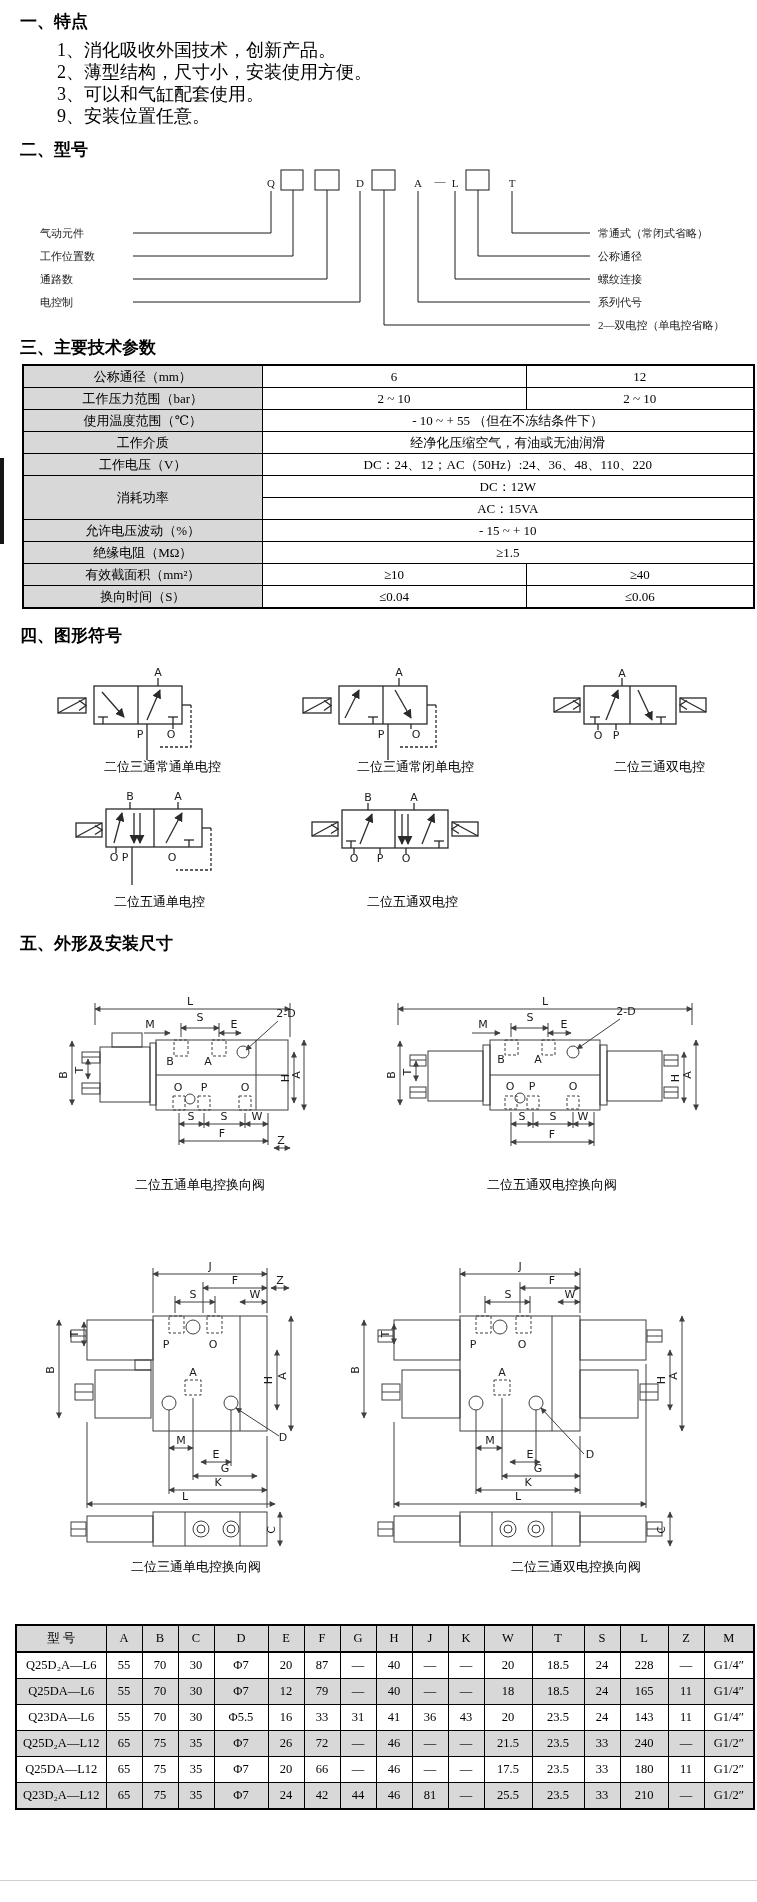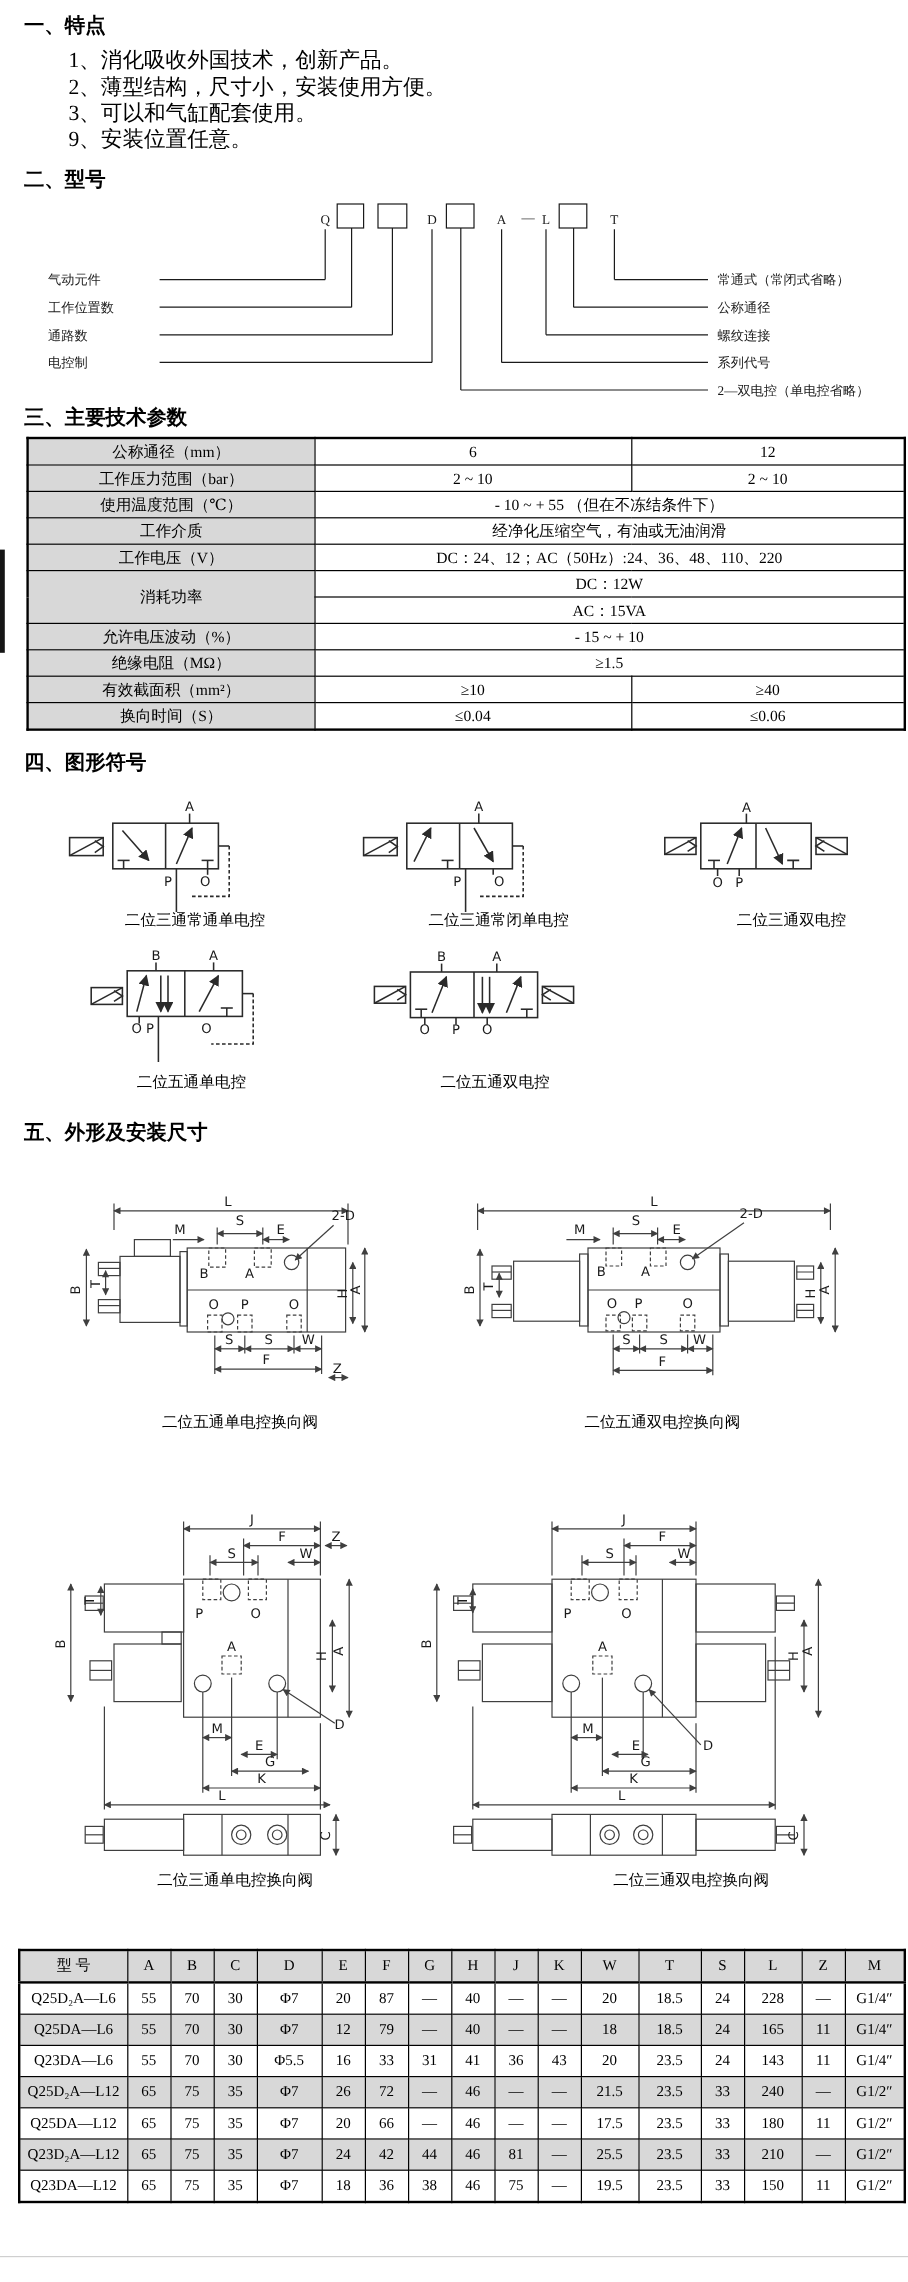--- a/index.html
+++ b/index.html
@@ -764,37 +764,18 @@
           <td>46</td>
           <td>81</td>
           <td>—</td>
           <td>25.5</td>
           <td>23.5</td>
           <td>33</td>
           <td>210</td>
           <td>—</td>
           <td>G1/2″</td>
         </tr>
-        <tr>
-          <td>Q23DA—L12</td>
-          <td>65</td>
-          <td>75</td>
-          <td>35</td>
-          <td>Φ7</td>
-          <td>18</td>
-          <td>36</td>
-          <td>38</td>
-          <td>46</td>
-          <td>75</td>
-          <td>—</td>
-          <td>19.5</td>
-          <td>23.5</td>
-          <td>33</td>
-          <td>150</td>
-          <td>11</td>
-          <td>G1/2″</td>
-        </tr>
       </tbody>
   </table>
 
   <div class="scan-artifact"></div>
   <div class="footer-divider"></div>
 </div>
 
 </body></html>

